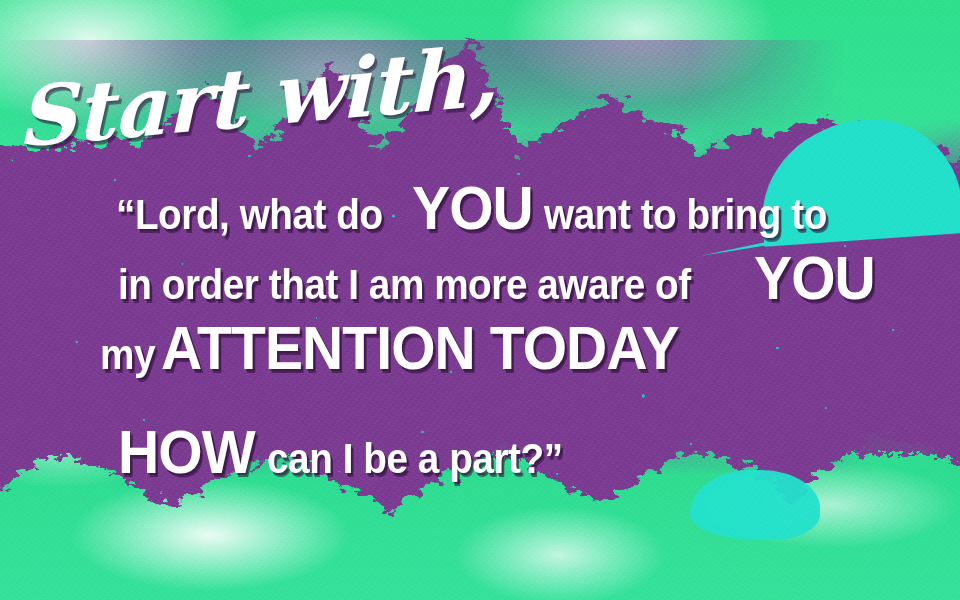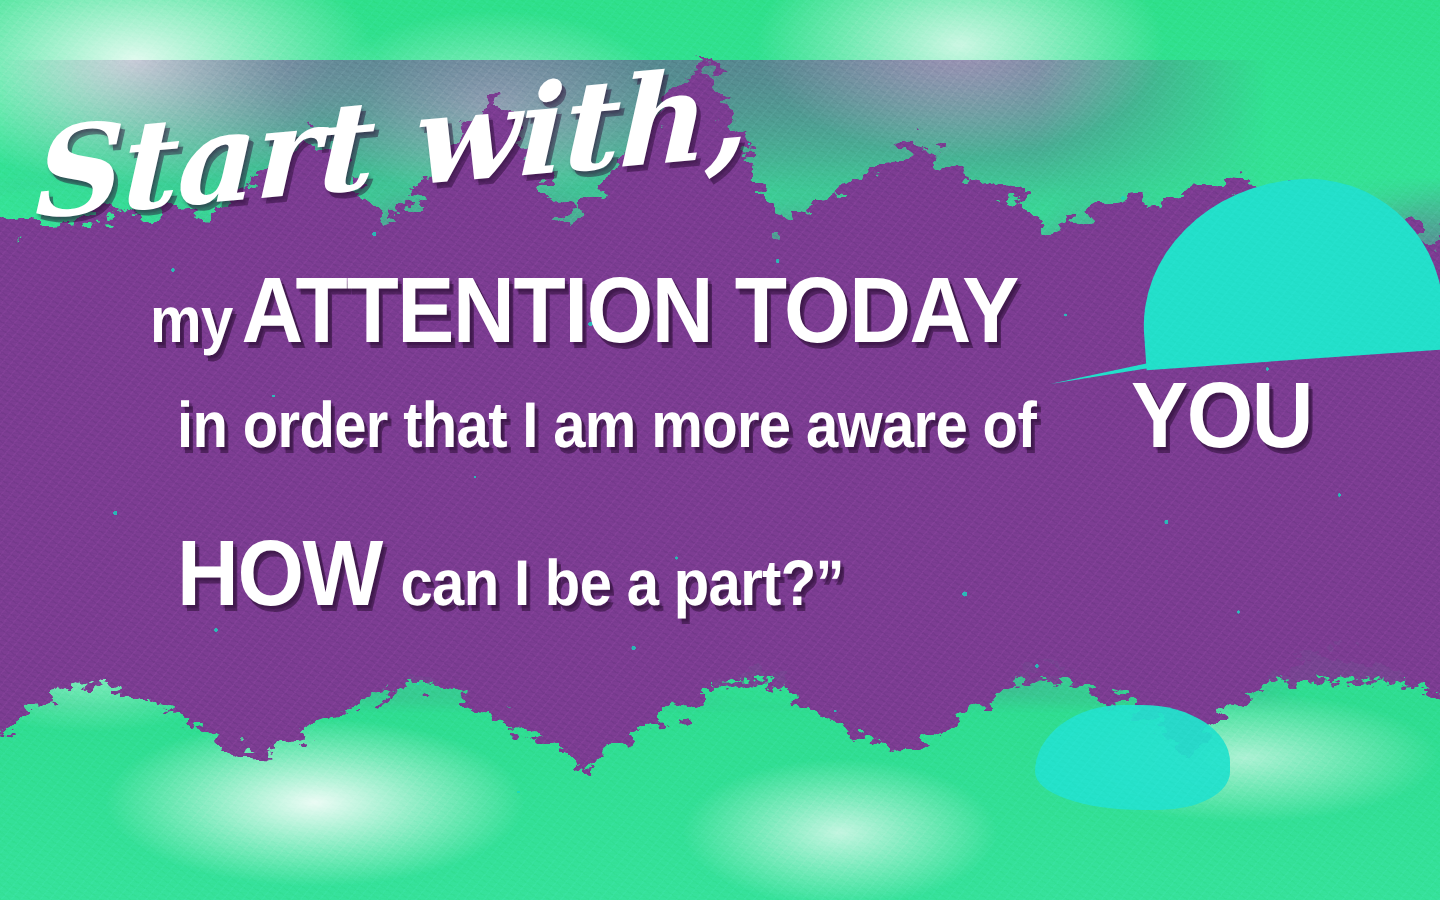--- a/index.html
+++ b/index.html
@@ -281,19 +281,20 @@
   <div class="bg-layer bg-teal-corner" style="z-index:8"></div>
 
   <div class="bg-layer bg-speckle" style="z-index:9"></div>
   <div class="bg-layer bg-grain" style="z-index:10"></div>
 
   <div class="content">
 
     <div class="script-line">Start with,</div>
 
     <div class="quote-block">
+      <div class="q-line l1"><span class="reg">“Lord, what do </span><span class="big">YOU</span><span class="reg"> want to bring to</span></div>
+      <div class="q-line l3"><span class="reg">in order that I am more aware of </span><span class="big">YOU</span></div>
       <div class="q-line l2"><span class="reg">my </span><span class="big">ATTENTION TODAY</span></div>
-      <div class="q-line l3"><span class="reg">in order that I am more aware of </span><span class="big">YOU</span></div>
       <div class="q-line l5"><span class="big">HOW</span><span class="reg"> can I be a part?”</span></div>
     </div>
 
   </div>
 </div>
 
 </body></html>

